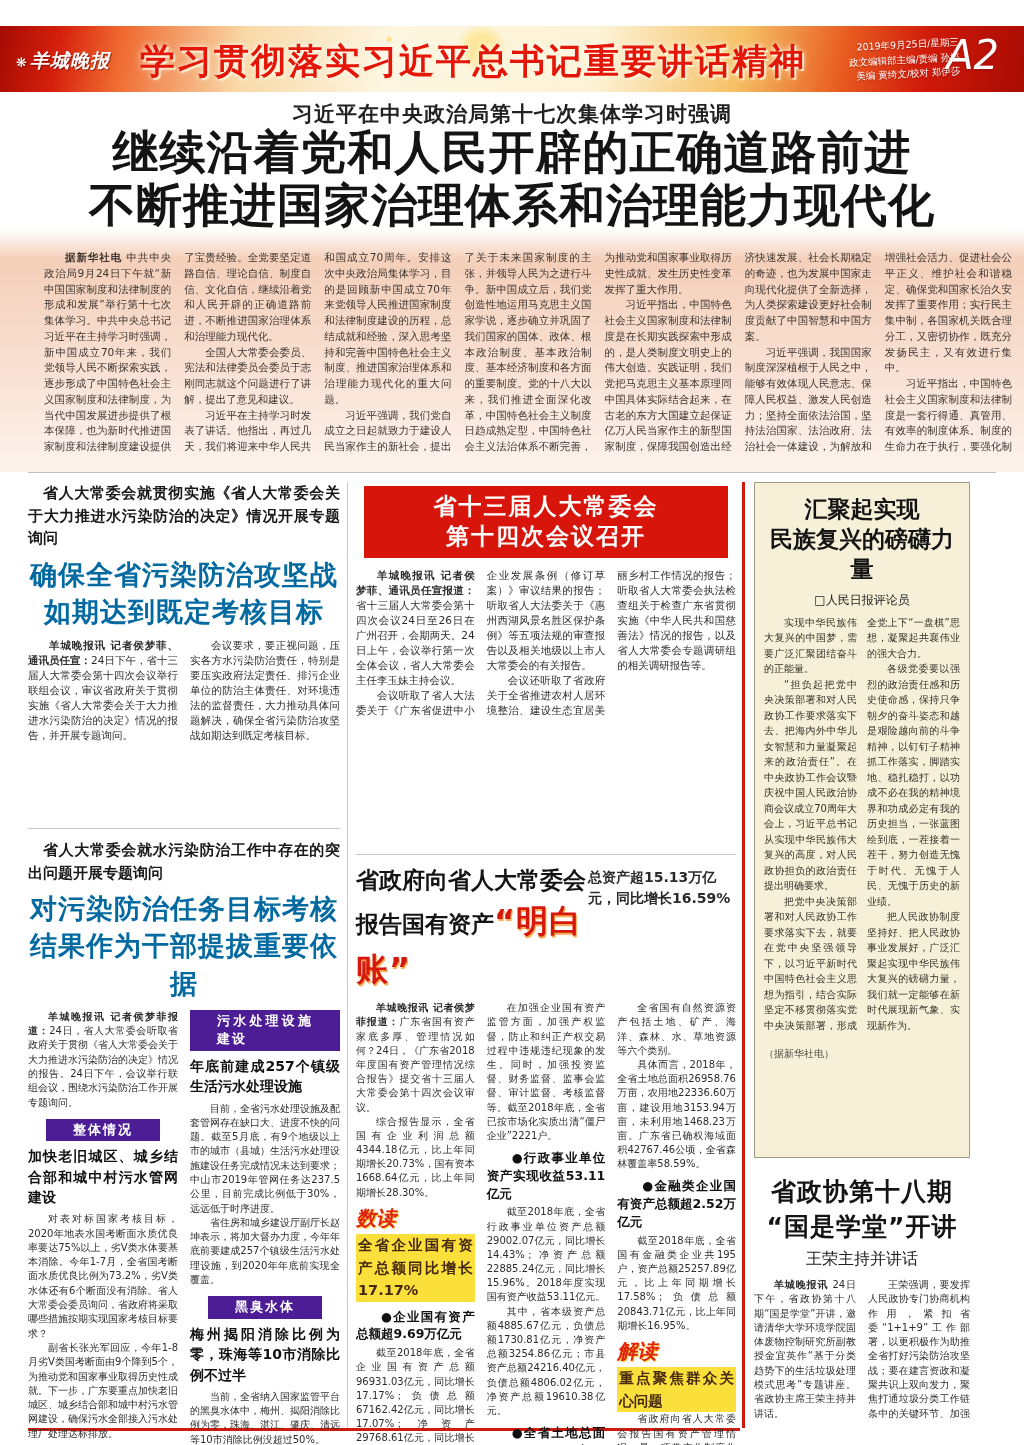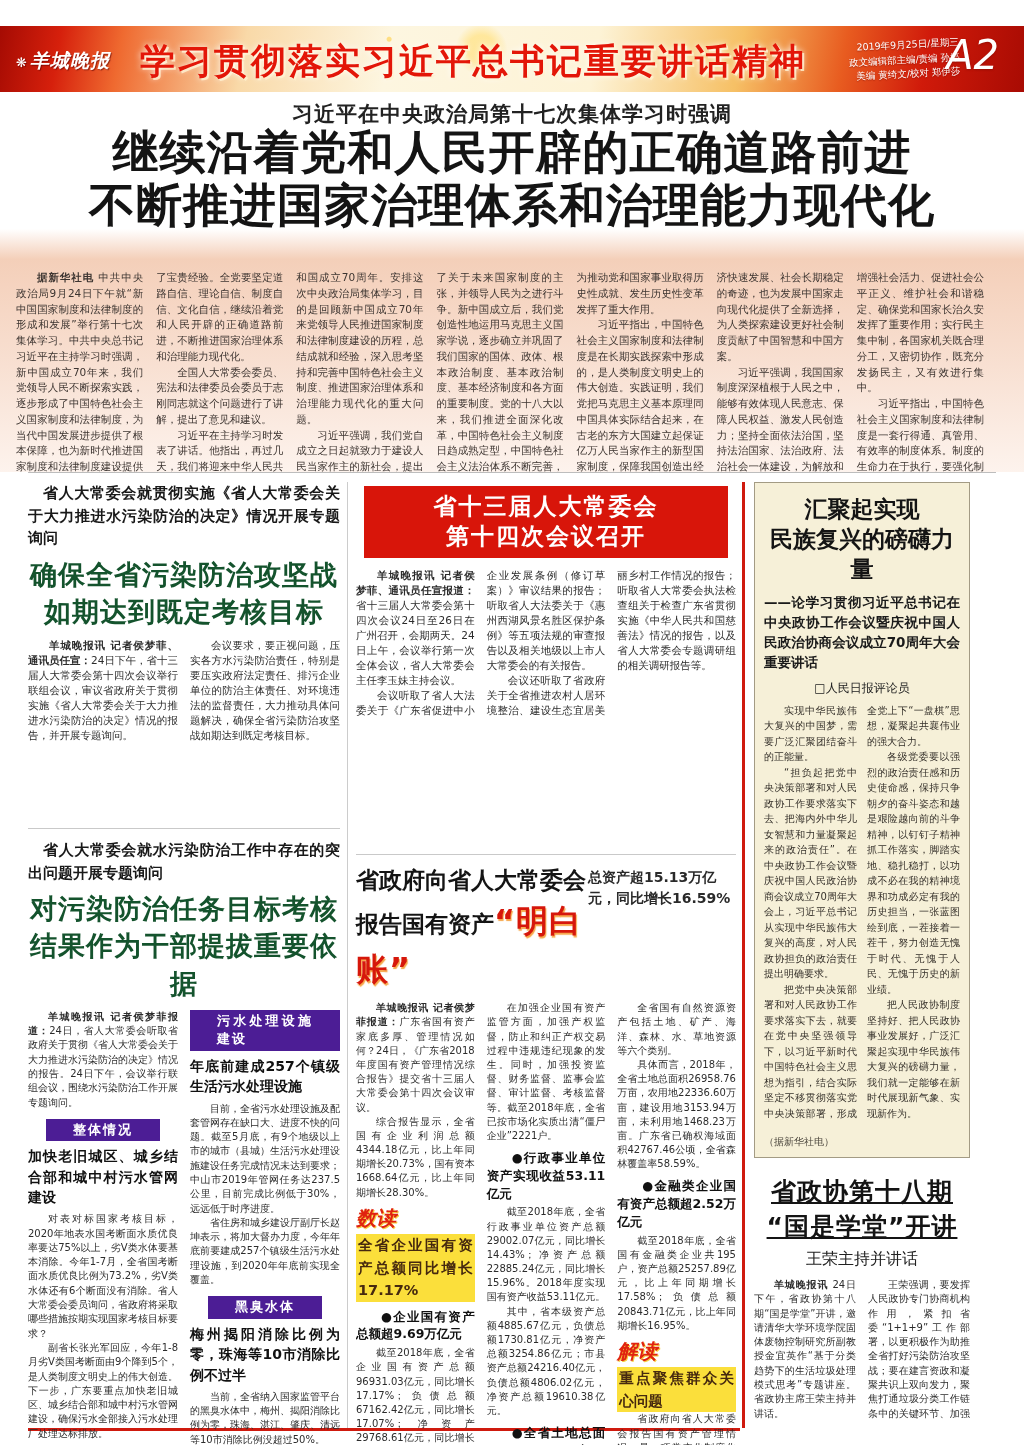--- a/index.html
+++ b/index.html
@@ -22,33 +22,33 @@
   .slogan { position:absolute; left:140px; right:250px; top:12px; text-align:center; font-size:35px; font-weight:900; letter-spacing:2px; color:#e31608;
     text-shadow:0 0 6px rgba(255,255,255,.95), 2px 2px 0 rgba(255,240,200,.8); white-space:nowrap; }
   .issue-info { position:absolute; right:64px; top:12px; text-align:right; color:#fff; font-size:9.5px; line-height:1.55; transform:rotate(-3deg); text-shadow:0 1px 1px rgba(120,10,0,.5); }
   .page-no { position:absolute; right:25px; top:6px; color:#fff; font-size:40px; font-weight:500; font-style:italic; text-shadow:0 1px 2px rgba(120,10,0,.5); }
 
   
   #lead-section { position:absolute; top:92px; left:0; right:0; height:380px;
     background:linear-gradient(180deg,#ffffff 0%,#ffffff 36%,#f4cfb9 44%,#f8e0d2 72%,#fdf3ed 100%); }
   .lead-kicker { position:absolute; top:8px; width:100%; text-align:center; font-size:21px; font-weight:600; color:#222; letter-spacing:1px; }
   .lead-h1 { position:absolute; top:34px; width:100%; text-align:center; font-size:46px; font-weight:900; color:#141414; letter-spacing:1px; line-height:1.16; }
-  .lead-body { position:absolute; top:158px; left:16px; width:968px; height:216px; overflow:hidden;
-    column-count:7; column-gap:13px; font-size:10.5px; line-height:1.5; color:#3c3430; text-align:justify;margin-top:20px; }
+  .lead-body { position:absolute; top:158px; left:44px; width:968px; height:216px; overflow:hidden;
+    column-count:7; column-gap:13px; font-size:10.5px; line-height:1.5; color:#3c3430; text-align:justify; }
   .lead-body p, .body-cols p { text-indent:2em; }
   .hr { position:absolute; left:28px; width:968px; border-top:1px solid #bdbdbd; }
 
   
   .vline-gray { position:absolute; left:347px; top:482px; height:946px; width:1px; background:#ccc; }
   .vline-red { position:absolute; left:742px; top:482px; height:946px; width:3px; background:#cf1a0e; }
   .hline-red-bottom { position:absolute; left:28px; top:1428px; width:712px; height:3px; background:#cf1a0e; }
 
   .region { position:absolute; }
   .kicker2 { font-size:15px; font-weight:bold; color:#181818; line-height:1.5; text-align:justify; text-indent:1em; }
-  .title2 { text-align:center; font-size:27px; font-weight:900; color:#14532d; line-height:1.38; letter-spacing:1px; }
+  .title2 { text-align:center; font-size:27px; font-weight:900; color:#0369a1; line-height:1.38; letter-spacing:1px; }
   .body-cols { column-gap:12px; font-size:10.5px; line-height:1.43; color:#2c2c2c; text-align:justify; overflow:hidden; }
   .byline-b { font-weight:bold; }
   .sec-tag { display:block; width:fit-content; margin:9px auto 5px; background:#4c1d95; color:#fff; font-size:13px; font-weight:bold; padding:2px 27px; letter-spacing:2px; }
   .sec-subhead { font-size:14px; font-weight:bold; color:#111; line-height:1.45; margin:2px 0 5px; text-align:justify; }
   .divider-thin { border-top:1px solid #c9c9c9; }
 
   
   .session-headbox { background:#d8150a; color:#fff; text-align:center; font-size:23px; font-weight:900; line-height:1.32; padding:5px 0 6px; letter-spacing:2px; }
   .assets-head { display:flex; align-items:flex-start; }
   .assets-title { flex:1; font-size:23px; font-weight:900; color:#141414; line-height:1.5; }
@@ -58,21 +58,21 @@
   .yellow-head { background:#fbdf3b; font-size:14.5px; font-weight:bold; color:#46290f; line-height:1.55; padding:0 2px; text-align:justify; }
   .bullet-head { font-size:12.5px; font-weight:bold; color:#111; margin:6px 0 3px; text-indent:0; }
 
   
   .comment-box { border:1px solid #a39b84; background:#f6f0d8; padding:12px 9px 8px; }
   .comment-title { text-align:center; font-size:23px; font-weight:900; color:#141414; line-height:1.3; }
   .comment-sub { margin-top:7px; font-size:13.5px; font-weight:bold; color:#1a1a1a; line-height:1.5; text-align:justify; }
   .comment-byline { text-align:center; font-size:12px; font-weight:normal; margin:7px 0 6px; color:#222; }
   .comment-body { column-count:2; column-gap:10px; font-size:10px; line-height:1.55; color:#35302a; text-align:justify; height:428px; overflow:hidden; }
   .comment-attr { text-align:left; font-size:10px; color:#4a453c; margin-top:4px; }
-  .guoshi-title { text-align:center; font-size:25px; font-weight:900; color:#141414; line-height:1.4; letter-spacing:1px;text-decoration:underline; }
+  .guoshi-title { text-align:center; font-size:25px; font-weight:900; color:#141414; line-height:1.4; letter-spacing:1px; }
   .guoshi-sub { text-align:center; font-size:16px; font-weight:400; color:#222; margin-top:5px; }
 </style>
 </head>
 <body>
 
 <div id="page">
 
   <div id="banner">
     <div class="masthead"><span class="glyph">❋</span><span>羊城晚报</span></div>
     <div class="slogan">学习贯彻落实习近平总书记重要讲话精神</div>
@@ -121,21 +121,21 @@
       <p class="kicker2">省人大常委会就水污染防治工作中存在的突出问题开展专题询问</p>
       <div class="title2" style="margin-top:6px;">
         <div>对污染防治任务目标考核</div>
         <div>结果作为干部提拔重要依据</div>
       </div>
       <div class="body-cols" style="column-count:2; height:470px; margin-top:8px; font-size:10px;">
         <p><span class="byline-b">羊城晚报讯 记者侯梦菲报道：</span><span>24日，省人大常委会听取省政府关于贯彻《省人大常委会关于大力推进水污染防治的决定》情况的报告。24日下午，会议举行联组会议，围绕水污染防治工作开展专题询问。</span></p>
 
         <span class="sec-tag">整体情况</span>
         <div class="sec-subhead">加快老旧城区、城乡结合部和城中村污水管网建设</div>
-        <span><p>对表对标国家考核目标，2020年地表水国考断面水质优良率要达75%以上，劣Ⅴ类水体要基本消除。今年1-7月，全省国考断面水质优良比例为73.2%，劣Ⅴ类水体还有6个断面没有消除。省人大常委会委员询问，省政府将采取哪些措施按期实现国家考核目标要求？</p><p>副省长张光军回应，今年1-8月劣Ⅴ类国考断面由9个降到5个，是人类制度文明史上的伟大创造。下一步，广东要重点加快老旧城区、城乡结合部和城中村污水管网建设，确保污水全部接入污水处理厂处理达标排放。</p></span>
+        <span><p>对表对标国家考核目标，2020年地表水国考断面水质优良率要达75%以上，劣Ⅴ类水体要基本消除。今年1-7月，全省国考断面水质优良比例为73.2%，劣Ⅴ类水体还有6个断面没有消除。省人大常委会委员询问，省政府将采取哪些措施按期实现国家考核目标要求？</p><p>副省长张光军回应，今年1-8月劣Ⅴ类国考断面由9个降到5个，为推动党和国家事业取得历史性成就。下一步，广东要重点加快老旧城区、城乡结合部和城中村污水管网建设，确保污水全部接入污水处理厂处理达标排放。</p></span>
 
         <span class="sec-tag">污水处理设施建设</span>
         <div class="sec-subhead">年底前建成257个镇级生活污水处理设施</div>
         <span><p>目前，全省污水处理设施及配套管网存在缺口大、进度不快的问题。截至5月底，有9个地级以上市的城市（县城）生活污水处理设施建设任务完成情况未达到要求；中山市2019年管网任务达237.5公里，目前完成比例低于30%，远远低于时序进度。</p><p>省住房和城乡建设厅副厅长赵坤表示，将加大督办力度，今年年底前要建成257个镇级生活污水处理设施，到2020年年底前实现全覆盖。</p></span>
 
         <span class="sec-tag">黑臭水体</span>
         <div class="sec-subhead">梅州揭阳消除比例为零，珠海等10市消除比例不过半</div>
         <span><p>当前，全省纳入国家监管平台的黑臭水体中，梅州、揭阳消除比例为零，珠海、湛江、肇庆、清远等10市消除比例没超过50%。</p><p>下一步，广东要将城市黑臭水体治理纳入河长制考核的重要内容，对地级以上市政府“一市一督办”，定期通报；定期排查城市黑臭水体，做到“发现一个，治理一个”，全面控源截污，防止返黑臭。</p></span>
       </div>
     </div>
@@ -195,21 +195,20 @@
     </div>
   </div>
 
   <div class="region" style="left:754px; top:482px; width:216px;">
 
     <div class="comment-box" style="height:676px;">
       <div class="comment-title">
         <div>汇聚起实现</div>
         <div>民族复兴的磅礴力量</div>
       </div>
-      <div class="comment-sub">——论学习贯彻习近平总书记在中央政协工作会议暨庆祝中国人民政治协商会议成立70周年大会重要讲话</div>
       <div class="comment-byline">□人民日报评论员</div>
       <div class="comment-body">
         <span><p style="text-indent:2em;">实现中华民族伟大复兴的中国梦，需要广泛汇聚团结奋斗的正能量。</p><p style="text-indent:2em;">“担负起把党中央决策部署和对人民政协工作要求落实下去、把海内外中华儿女智慧和力量凝聚起来的政治责任”。在中央政协工作会议暨庆祝中国人民政治协商会议成立70周年大会上，习近平总书记从实现中华民族伟大复兴的高度，对人民政协担负的政治责任提出明确要求。</p><p style="text-indent:2em;">把党中央决策部署和对人民政协工作要求落实下去，就要在党中央坚强领导下，以习近平新时代中国特色社会主义思想为指引，结合实际坚定不移贯彻落实党中央决策部署，形成全党上下“一盘棋”思想，凝聚起共襄伟业的强大合力。</p><p style="text-indent:2em;">各级党委要以强烈的政治责任感和历史使命感，保持只争朝夕的奋斗姿态和越是艰险越向前的斗争精神，以钉钉子精神抓工作落实，脚踏实地、稳扎稳打，以功成不必在我的精神境界和功成必定有我的历史担当，一张蓝图绘到底，一茬接着一茬干，努力创造无愧于时代、无愧于人民、无愧于历史的新业绩。</p><p style="text-indent:2em;">把人民政协制度坚持好、把人民政协事业发展好，广泛汇聚起实现中华民族伟大复兴的磅礴力量，我们就一定能够在新时代展现新气象、实现新作为。</p></span>
       </div>
       <div class="comment-attr">（据新华社电）</div>
     </div>
 
     <div style="margin-top:16px;">
       <div class="guoshi-title">
         <div>省政协第十八期</div>

